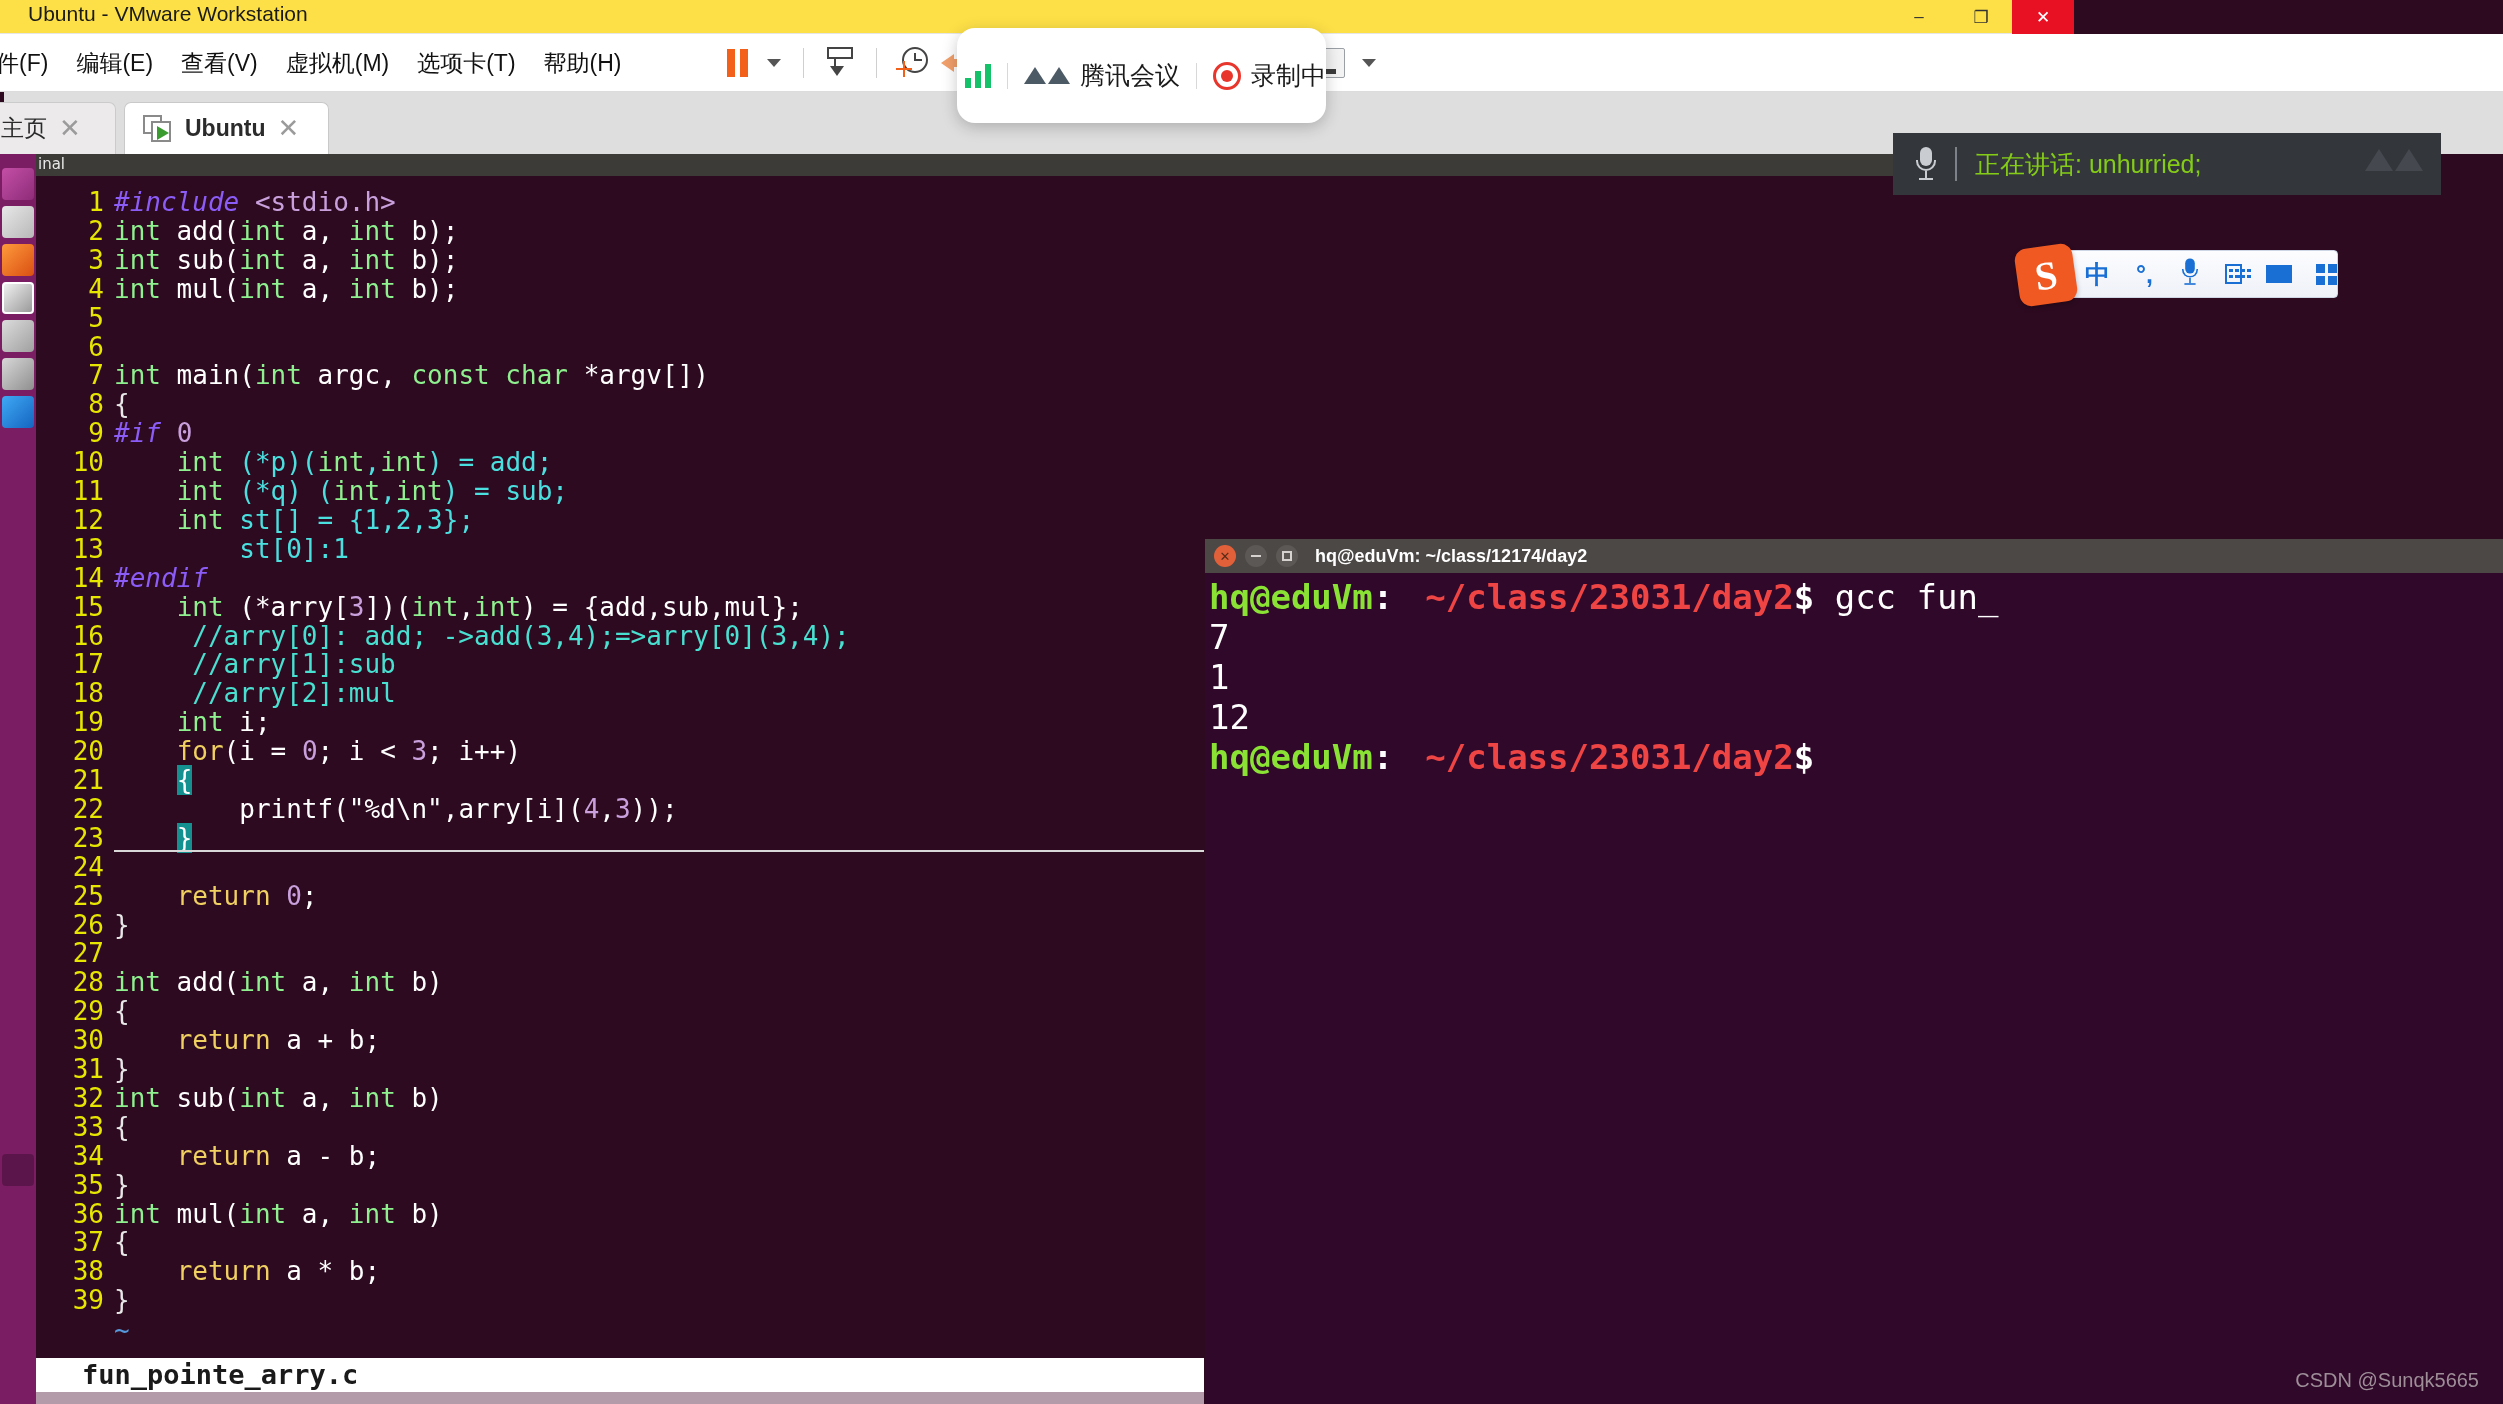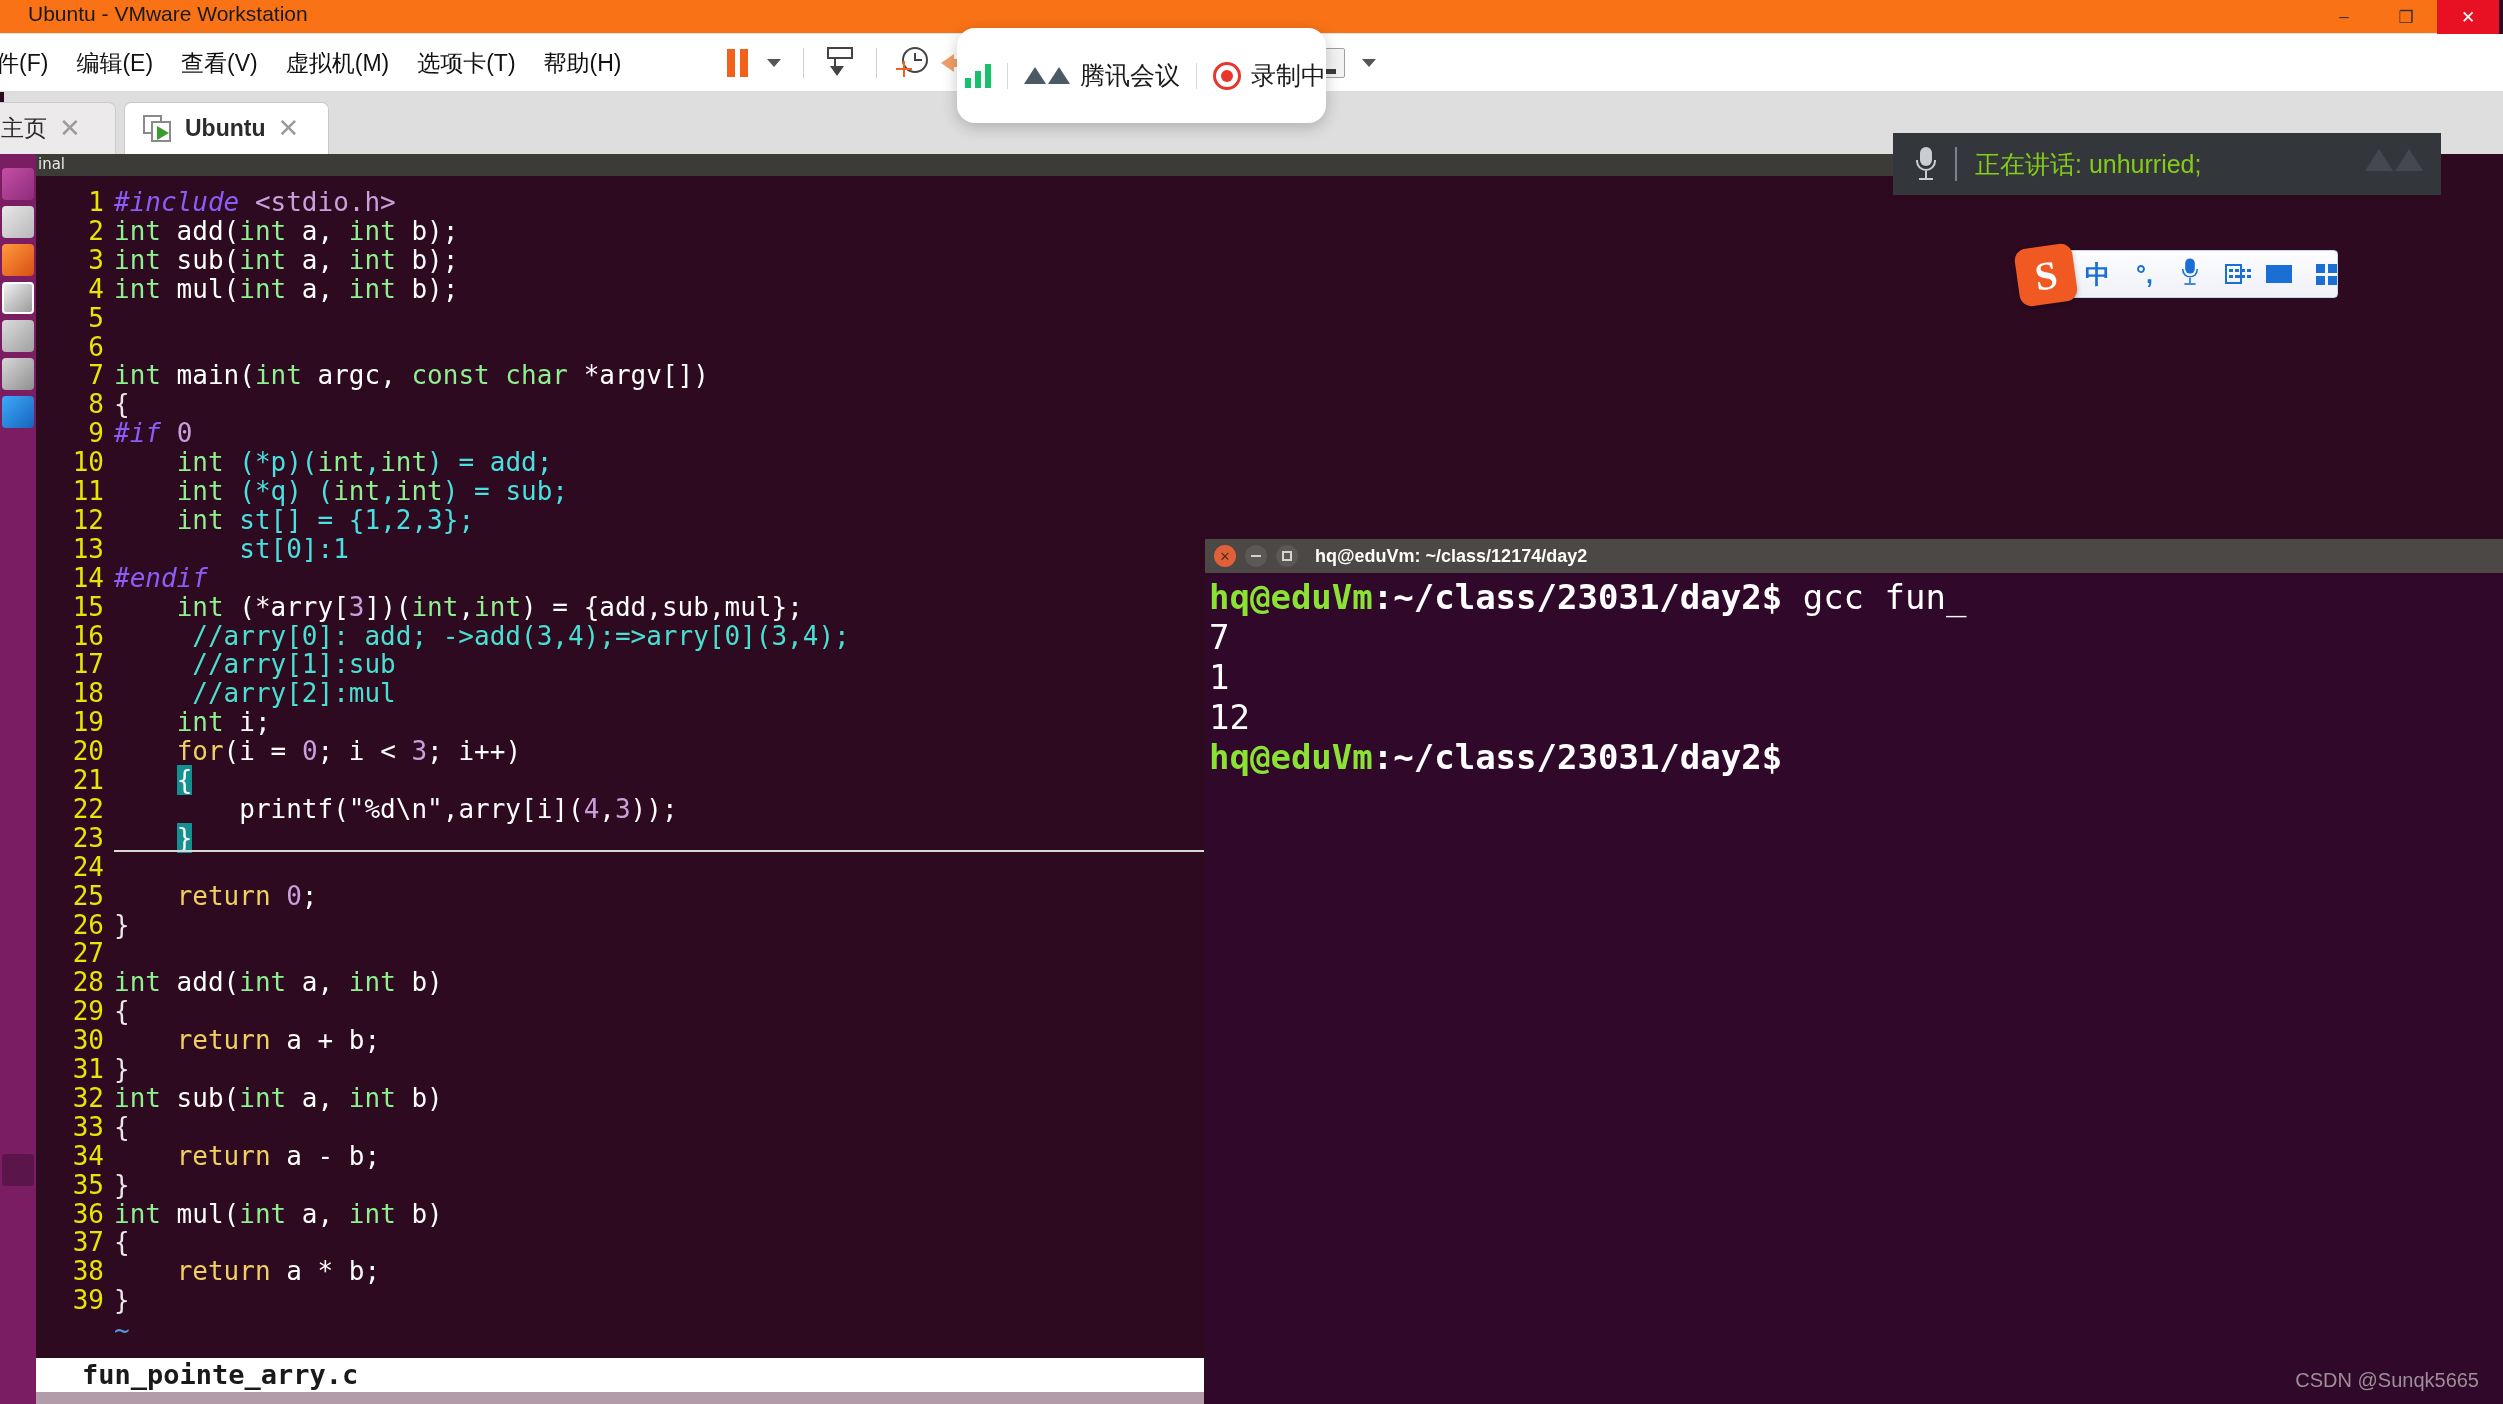--- a/index.html
+++ b/index.html
@@ -6,22 +6,22 @@
   html, body {
     width: 2503px; height: 1404px;
     overflow: hidden;
     font-family: "Liberation Sans", sans-serif;
     background: #2d0a20;
   }
   #root { position: relative; width: 2503px; height: 1404px; }
 
   
   .vmw-titlebar {
-    position: absolute; left: 0; top: 0; width: 2499px; height: 34px;
-    background: #f97316; border-bottom: 1px solid #e6e6e6;
+    position: absolute; left: 0; top: 0; width: 2074px; height: 34px;
+    background: #fde047; border-bottom: 1px solid #e6e6e6;
   }
   .vmw-title {
     position: absolute; left: 28px; top: 2px;
     font-size: 21px; color: #1a1a1a; white-space: nowrap;
     font-family: "Liberation Sans", sans-serif;
   }
   .win-ctrls { position: absolute; right: 0; top: 0; height: 34px; display: flex; }
   .win-btn {
     width: 62px; height: 34px; display: flex; align-items: center; justify-content: center;
     font-size: 17px; color: #333;
@@ -178,21 +178,21 @@
   .tbtn.x { background: #5c5855; }
   .tbtn.m i { display:block; width:10px; height:2px; background:#d6d2cf; }
   .tbtn.x i { display:block; width:10px; height:10px; border:2px solid #d6d2cf; }
   .term-title-txt { font-size: 18px; color: #ffffff; font-weight: bold; margin-left: 8px;
                     font-family: "Liberation Sans", sans-serif; }
   .term-body { height: 985px; background: #30082a; padding: 4px 0 0 4px; overflow: hidden; }
   .tline { font-family: "DejaVu Sans Mono", monospace; font-size: 34px; line-height: 40px;
            white-space: pre; font-weight: bold; }
   .t-user { color: #8ae234; }
   .t-colon{ color: #ffffff; }
-  .t-path { color: #ffffff; }
+  .t-path { color: #ef4444; margin-left: 32px; }
   .t-dollar { color: #ffffff; }
   .t-cmd  { color: #ffffff; font-weight: normal; }
   .t-out  { color: #ffffff; font-weight: normal; }
 
   
   .subtitle {
     position: absolute; left: 1893px; top: 133px; width: 548px; height: 62px;
     background: #33373c; display: flex; align-items: center; padding-left: 22px; gap: 0;
     z-index: 30;
   }

